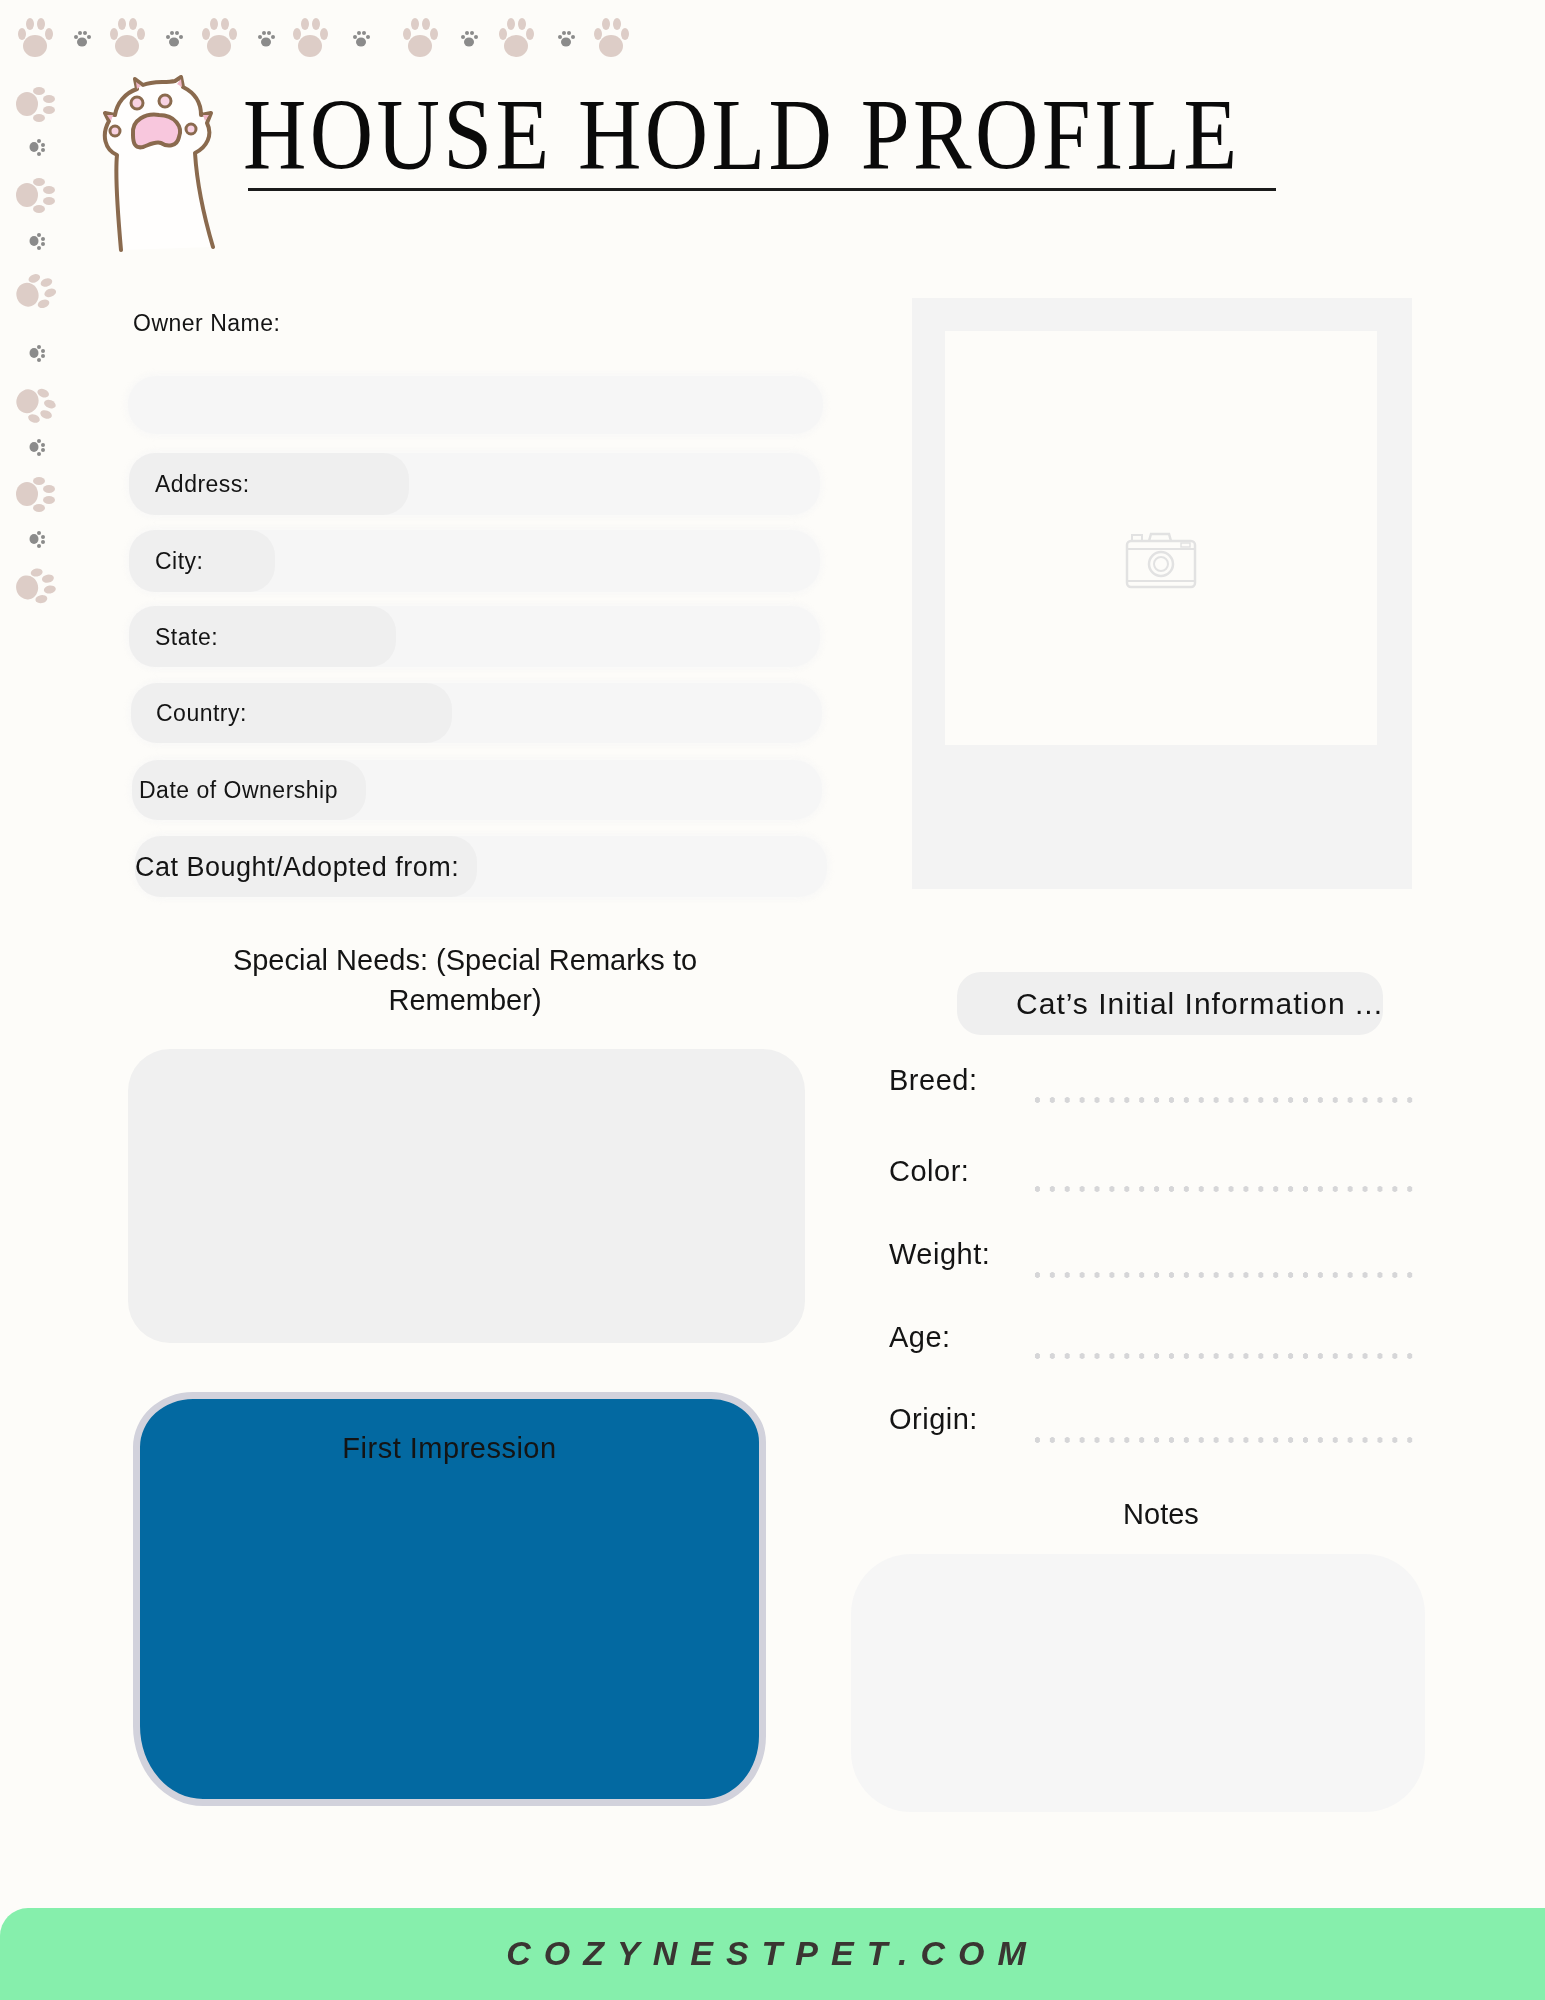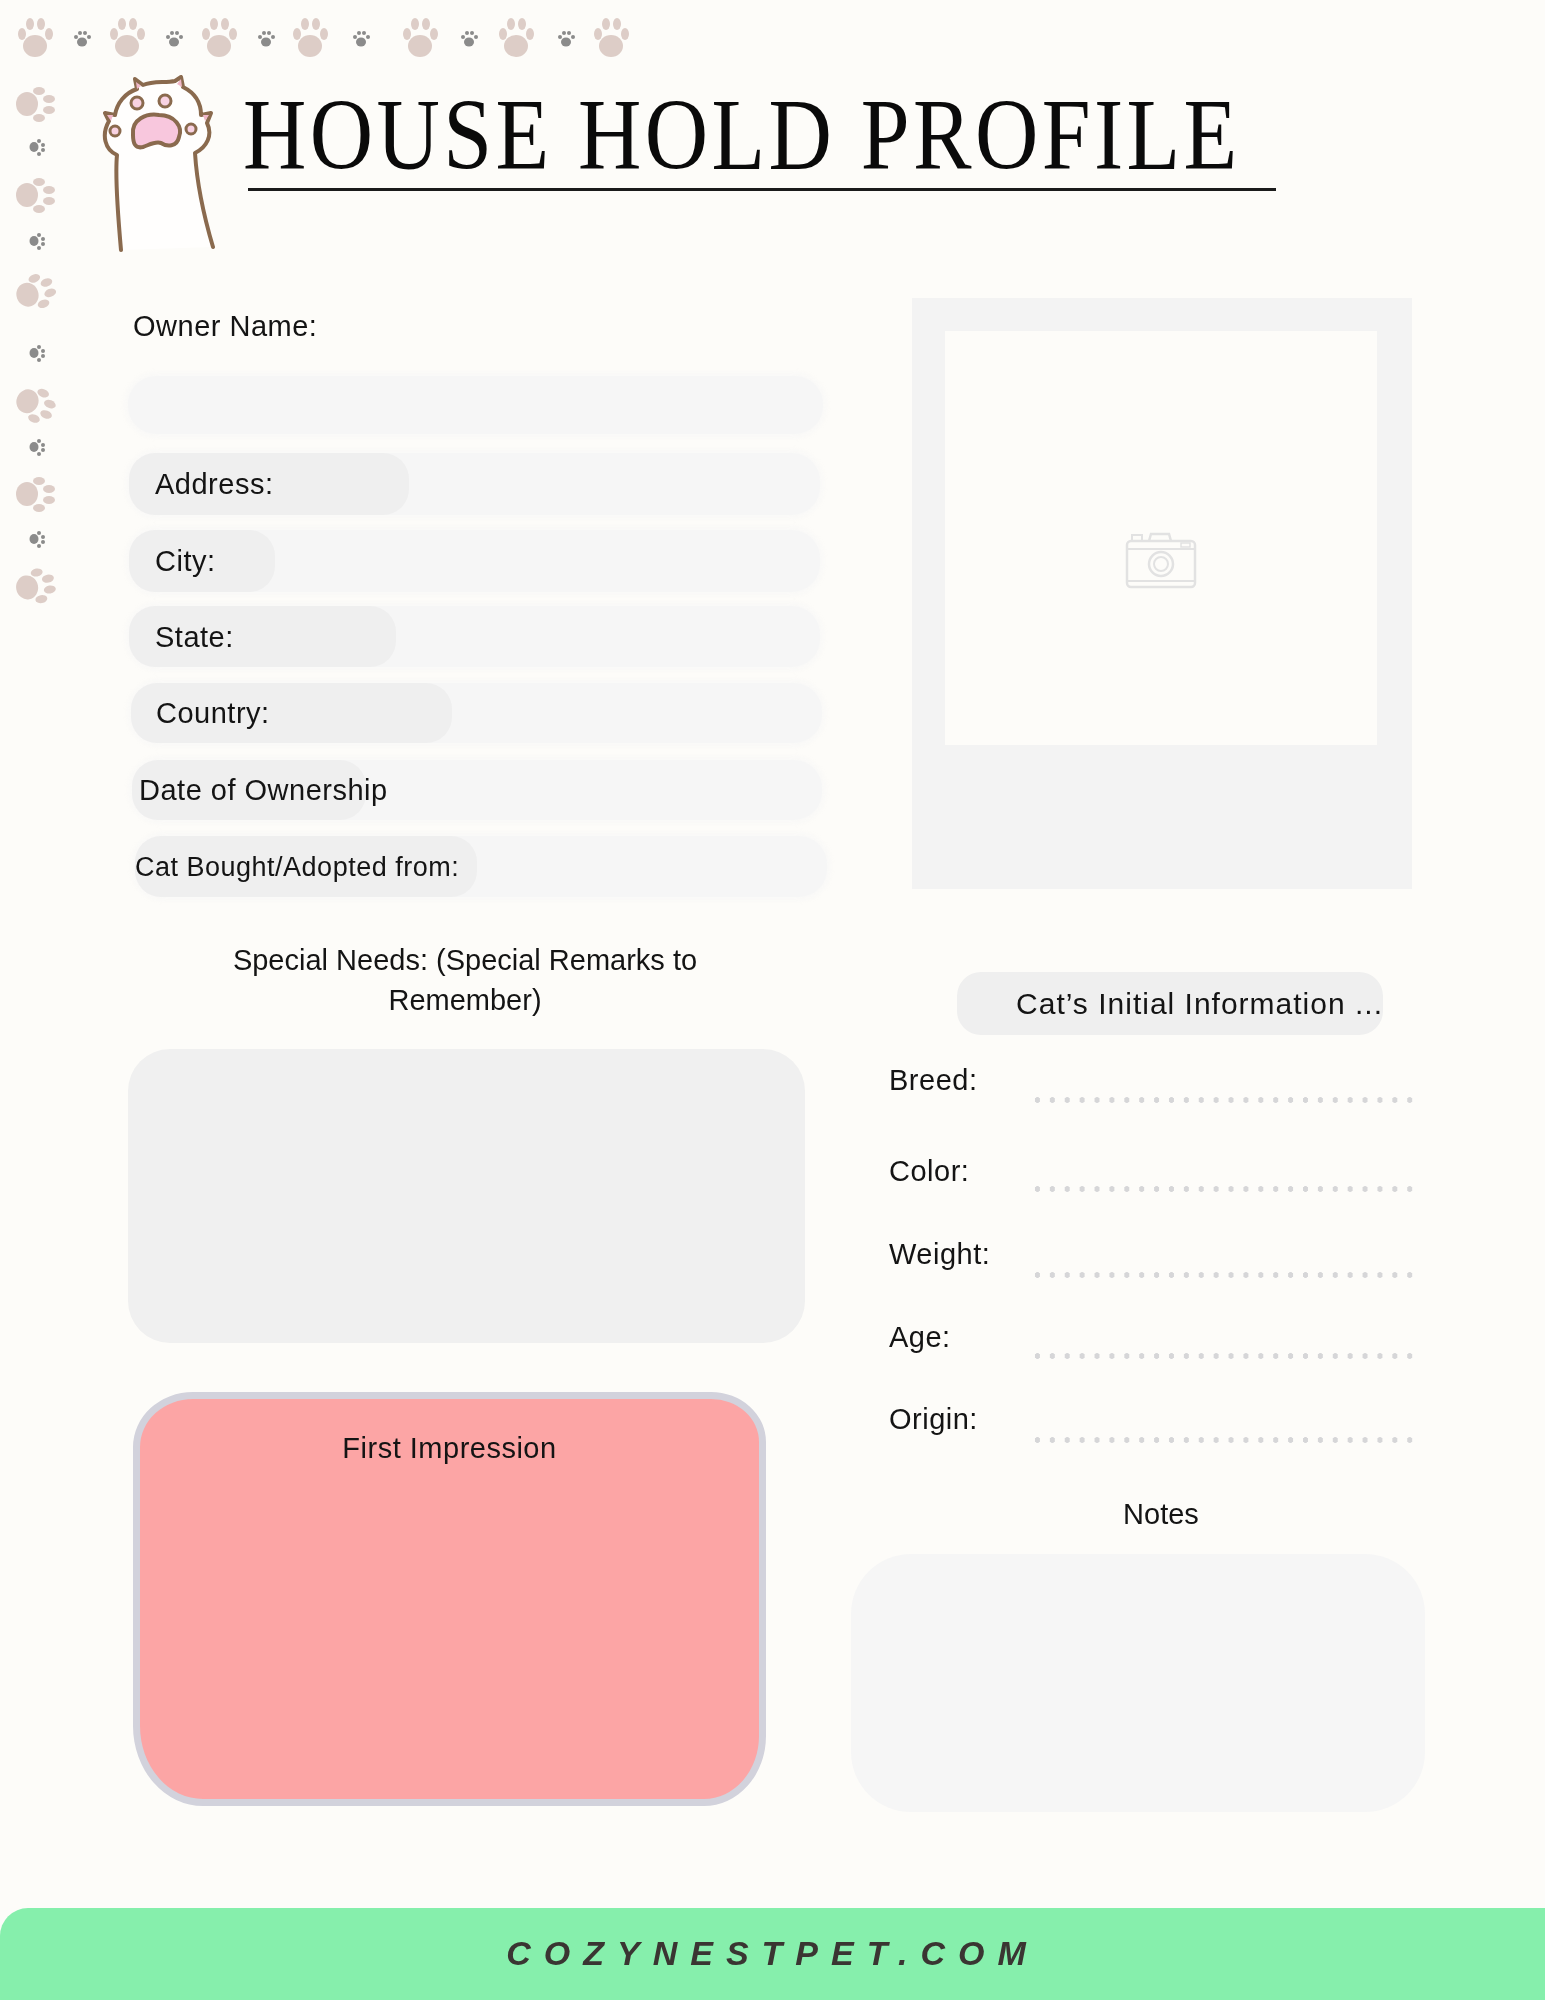--- a/index.html
+++ b/index.html
@@ -19,21 +19,21 @@
   .title-wrap { position: absolute; left: 243px; top: 80px; width: 1070px; height: 110px; }
   .title {
     position: absolute; left: 0; top: 0;
     font-family: "Liberation Serif", "DejaVu Serif", serif;
     font-size: 102px; line-height: 110px; letter-spacing: 4px;
     white-space: nowrap; color: #0a0a0a;
     transform-origin: left top; transform: scaleX(0.86);
   }
   .title-underline { position: absolute; left: 248px; top: 188px; width: 1028px; height: 3px; background: #1b1b1b; }
 
-  .label { font-size: 29px; color: #141414; white-space: nowrap; letter-spacing: 0.5px; }
+  .label { font-size: 23px; color: #141414; white-space: nowrap; letter-spacing: 0.5px; }
 
   .track {
     position: absolute; background: #f6f6f6; border-radius: 28px;
     box-shadow: 0 0 6px 2px rgba(246,246,246,0.8);
   }
   .pill {
     position: absolute; left: 0; top: 0; height: 100%;
     background: #efefef; border-radius: 26px; text-align: right;
   }
   .pill span { position: absolute; top: 50%; transform: translateY(-50%); }
@@ -41,21 +41,21 @@
   .polaroid { position: absolute; left: 912px; top: 298px; width: 500px; height: 591px; background: #f3f3f3; }
   .polaroid-inner { position: absolute; left: 33px; top: 33px; width: 432px; height: 414px; background: #fdfcf9; }
   .camera { position: absolute; left: 180px; top: 200px; }
 
   .special-heading { position: absolute; left: 160px; top: 940px; width: 610px; text-align: center; font-size: 29px; line-height: 40px; color: #141414; }
   .special-box { position: absolute; left: 128px; top: 1049px; width: 677px; height: 294px; background: #f0f0f0; border-radius: 42px; }
 
   .first-box {
     position: absolute; left: 133px; top: 1392px; width: 633px; height: 414px;
     border: 7px solid #d2d2dc; border-radius: 60px 55px 62px 70px / 55px 50px 70px 80px;
-    box-sizing: border-box; background: #fca5a5;
+    box-sizing: border-box; background: #0369a1;
   }
   .first-title { position: absolute; left: 0; width: 100%; top: 33px; text-align: center; font-size: 29px; color: #141414; letter-spacing: 0.5px; }
 
   .info-pill { position: absolute; left: 957px; top: 972px; width: 426px; height: 63px; background: #efefef; border-radius: 24px; text-align: right; line-height: 63px; font-size: 30px; letter-spacing: 1px; color: #141414; }
 
   .info-label { position: absolute; left: 889px; font-size: 29px; color: #141414; letter-spacing: 0.5px; }
   .dots {
     position: absolute; left: 1030px; width: 388px; height: 6px;
     background-image: radial-gradient(circle, #d6d6d8 2.6px, transparent 3px);
     background-size: 14.9px 6px; background-repeat: repeat-x;

